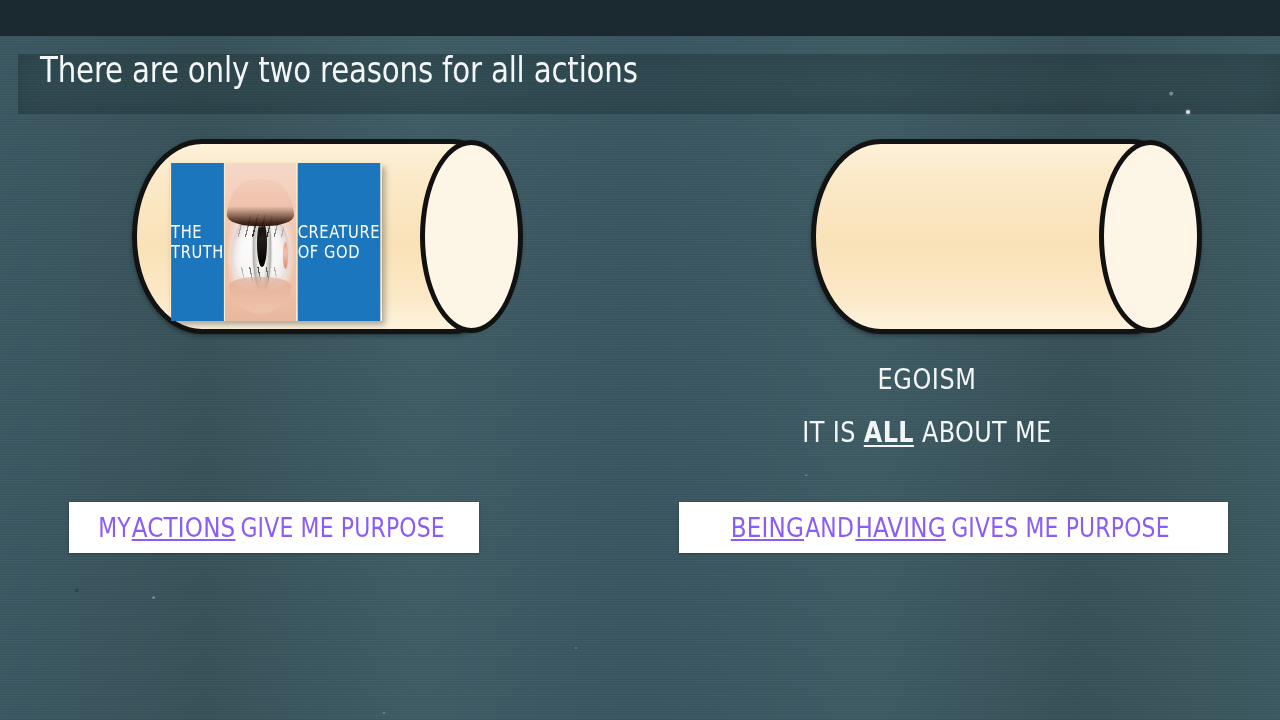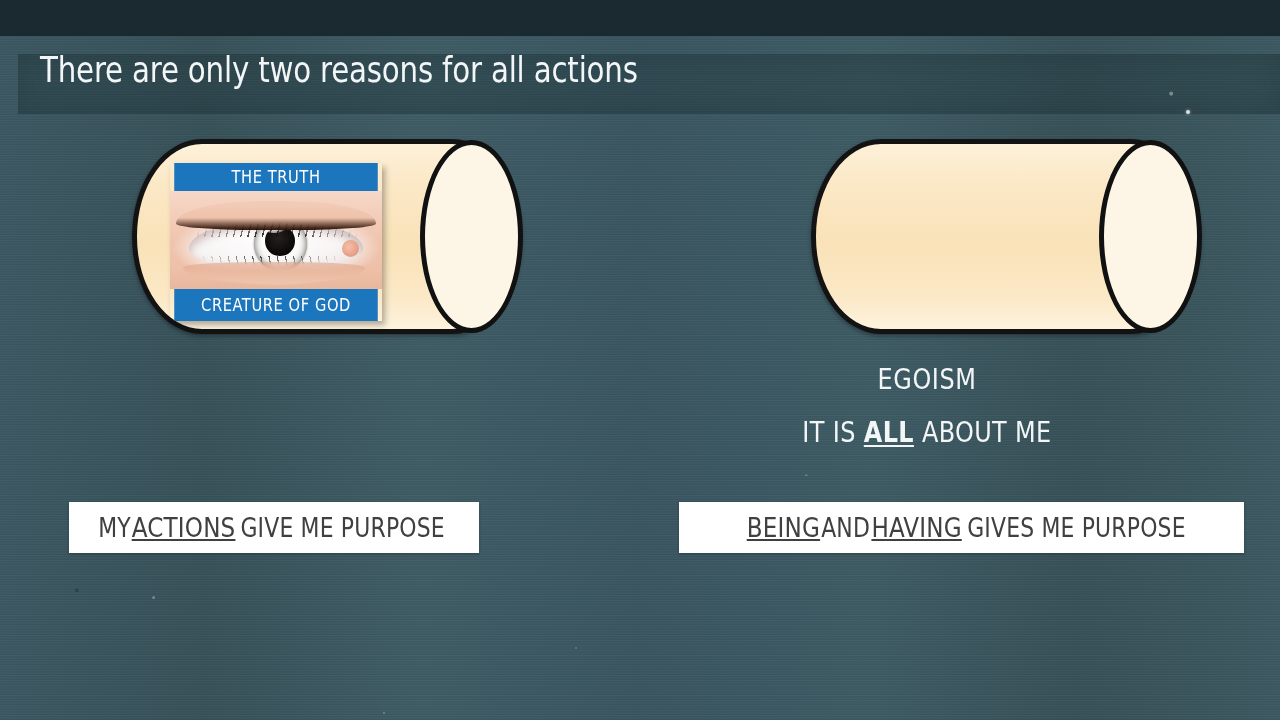--- a/index.html
+++ b/index.html
@@ -114,21 +114,21 @@
 
   
   .poster {
     position: absolute;
     left: 38px;
     top: 24px;
     width: 212px;
     height: 158px;
     box-sizing: border-box;
     display: flex;
-    flex-direction: column;
+    flex-direction: row;
     box-shadow: 3px 4px 6px rgba(0,0,0,0.30);
     overflow: hidden;
   }
   .poster-bar {
     flex: 0 0 28px;
     display: flex;
     align-items: center;
     justify-content: center;
     font-family: "DejaVu Sans Condensed", "Liberation Sans Narrow", "Liberation Sans", sans-serif;
     font-size: 17px;
@@ -376,35 +376,35 @@
     text-decoration: underline;
     text-underline-offset: 3px;
   }
 
   
   .purpose-box {
     position: absolute;
     top: 466px;
     height: 51px;
     background: #ffffff;
-    color: #404040;
+    color: #8b5cf6;
     display: flex;
     align-items: center;
     justify-content: center;
     font-family: "DejaVu Sans Condensed", "Liberation Sans Narrow", "Liberation Sans", sans-serif;
     font-weight: 400;
     font-size: 27px;
     letter-spacing: 0.2px;
     white-space: nowrap;
     box-shadow: 0 1px 3px rgba(0,0,0,0.25);
   }
   .purpose-box span { transform: scaleX(0.95); display: inline-block; }
   .purpose-box u { text-decoration: underline; text-underline-offset: 2px; }
   .purpose-left  { left: 69px;  width: 410px; }
-  .purpose-right { left: 679px; width: 549px; padding-left: 16px; }
+  .purpose-right { left: 679px; width: 549px; }
 </style>
 </head>
 <body>
 
 <div id="slide">
 
   <div class="title-band">
     <div class="band-speck"></div>
   </div>
   <div class="title-text">There are only two reasons for all actions</div>

